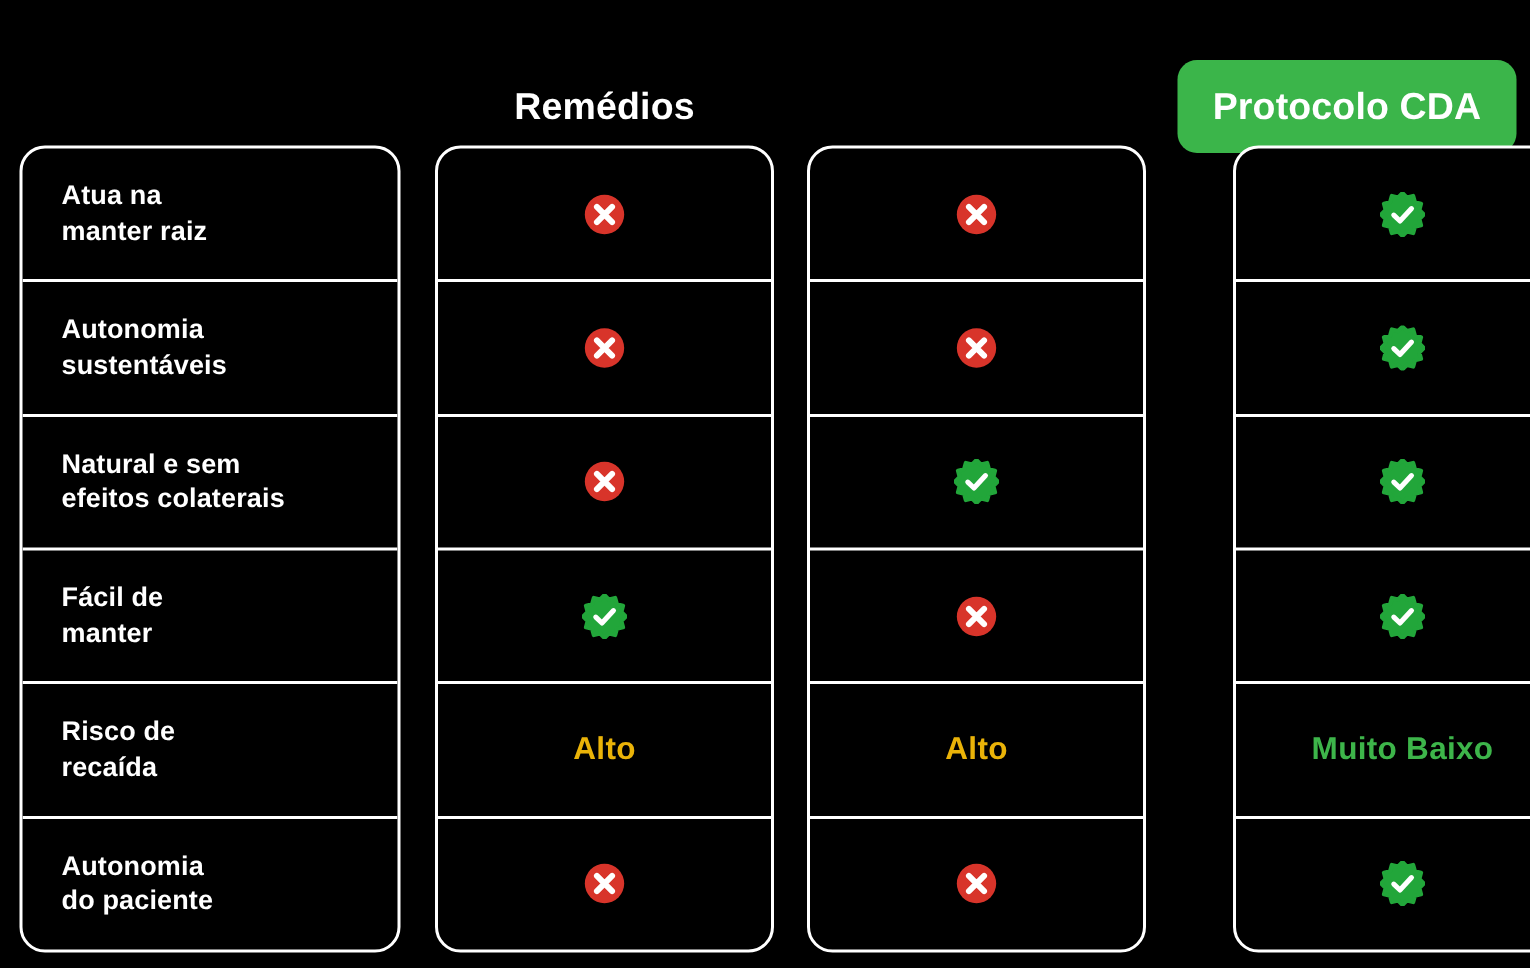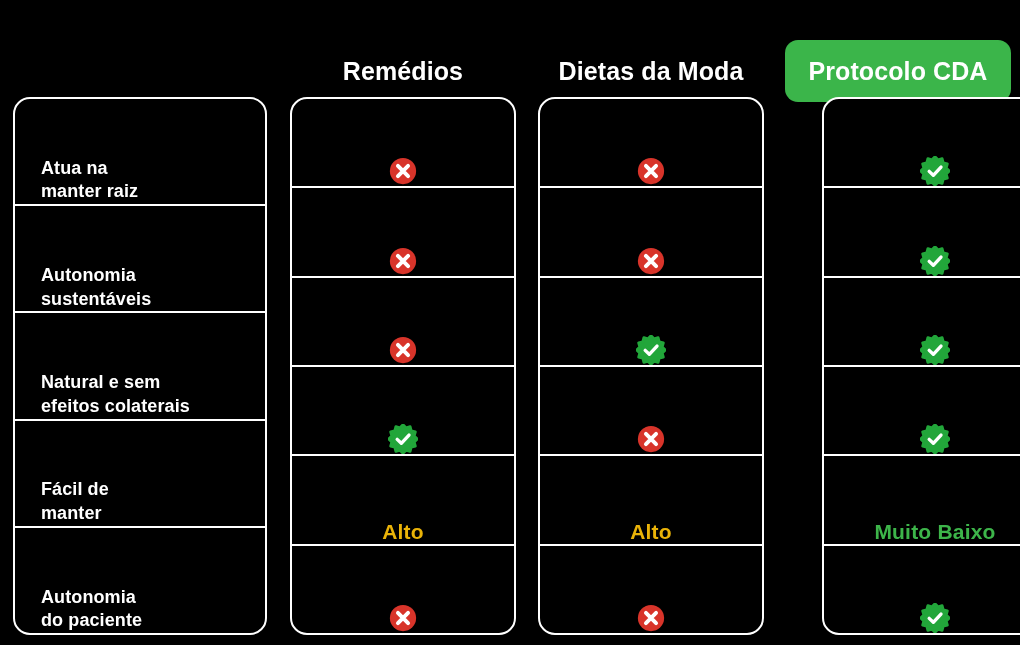--- a/index.html
+++ b/index.html
@@ -83,21 +83,21 @@
 
   .card.col-label { left: 13px;  width: 254px; }
   .card.col-1     { left: 290px; width: 226px; }
   .card.col-2     { left: 538px; width: 226px; }
   .card.col-3     { left: 785px; width: 226px; margin-left: 37px; }
 
   .cell {
     flex: 1 1 0;
     min-height: 0;
     display: flex;
-    align-items: flex-end;
+    align-items: center;
     border-bottom: 2px solid #ffffff;
   }
   .cell:last-child { border-bottom: none; }
 
   
   .cell.label-cell {
     justify-content: flex-start;
     padding: 0 22px 0 26px;
   }
 
@@ -145,23 +145,20 @@
   <div class="header-row">
 
     <div class="header-cell col-label">
       <span class="header-text"></span>
     </div>
 
     <div class="header-cell col-1">
       <span class="header-text">Remédios</span>
     </div>
 
-    <div class="header-cell col-2">
-      <span class="header-text">Dietas da Moda</span>
-    </div>
 
     <div class="header-cell col-3">
       <div class="header-pill">
         <span class="header-text">Protocolo CDA</span>
       </div>
     </div>
 
   </div>
 
   <div class="card col-label">
@@ -187,20 +184,26 @@
       </div>
     </div>
 
     <div class="cell label-cell">
       <div class="label-text">
         <div>Fácil de</div>
         <div>manter</div>
       </div>
     </div>
 
+    <div class="cell label-cell">
+      <div class="label-text">
+        <div>Risco de</div>
+        <div>recaída</div>
+      </div>
+    </div>
 
     <div class="cell label-cell">
       <div class="label-text">
         <div>Autonomia</div>
         <div>do paciente</div>
       </div>
     </div>
 
   </div>
 

